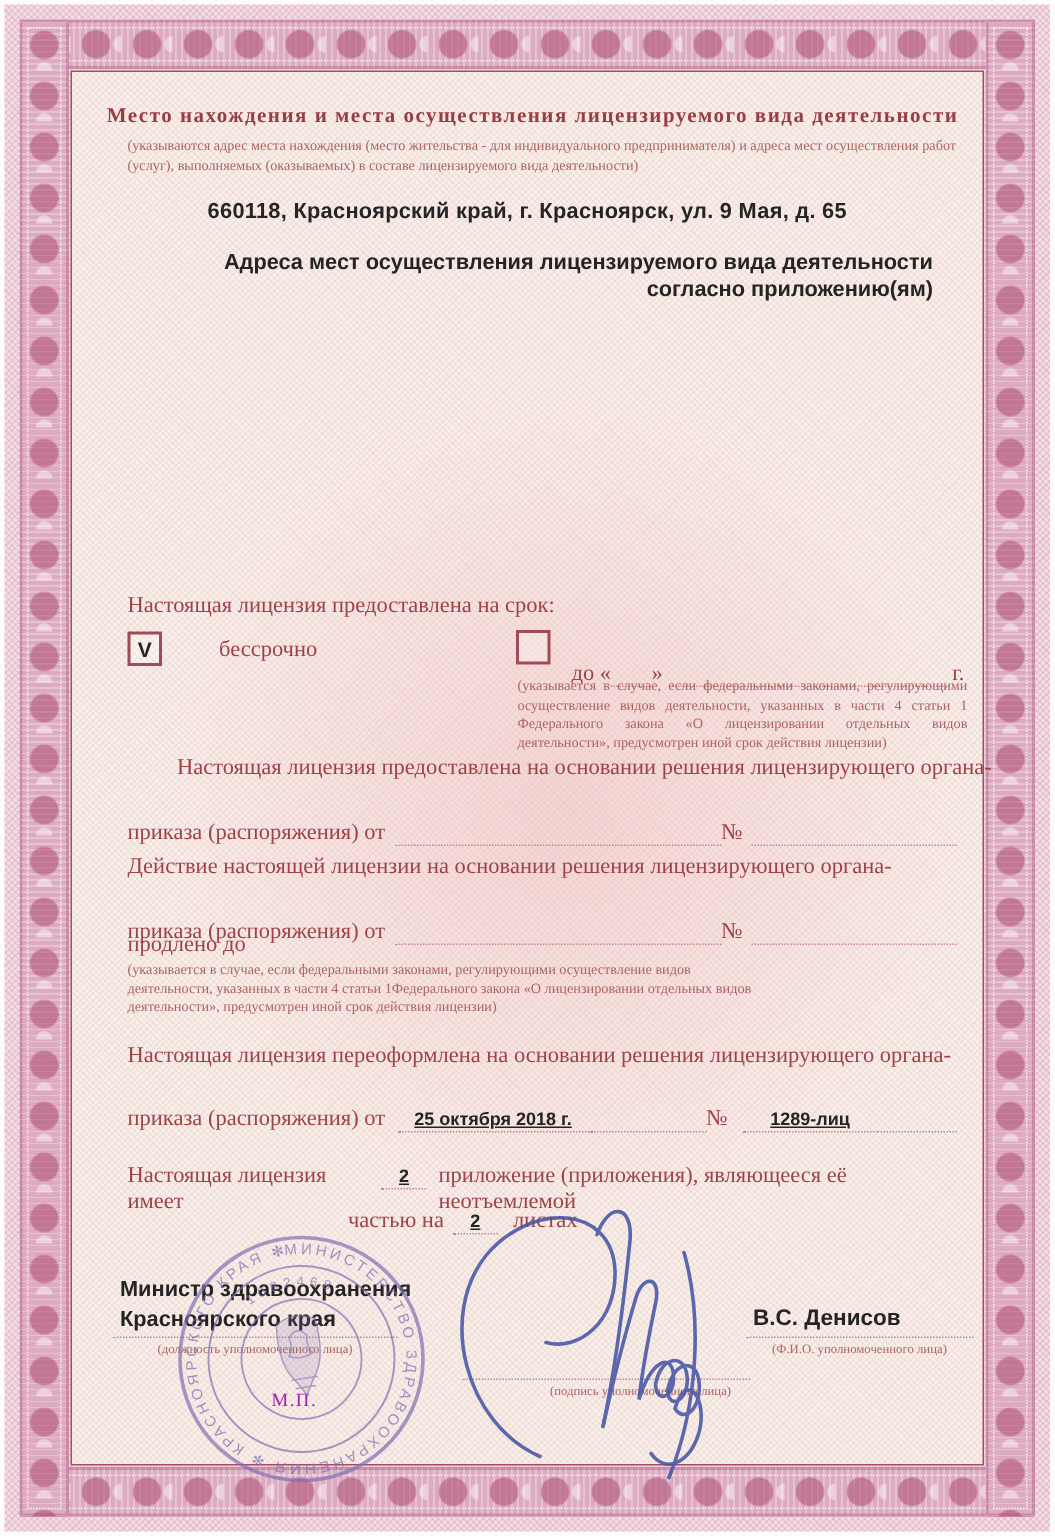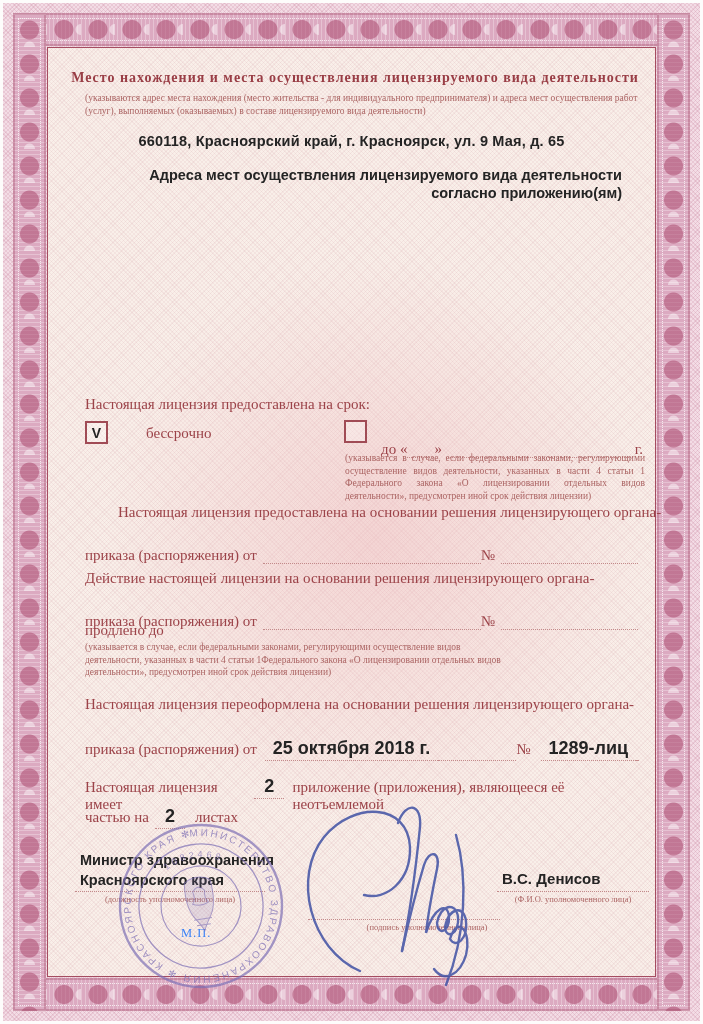--- a/index.html
+++ b/index.html
@@ -64,36 +64,36 @@
   }
   .hnote { left:85px; top:92px; width:562px; }
   .address { left:100px; width:503px; top:133px; text-align:center; font-size:14.5px; letter-spacing:.2px; }
   .addr-head { left:82px; width:540px; top:166px; text-align:right; font-size:14.5px; line-height:1.25; }
 
   .row { position:absolute; z-index:4; display:flex; align-items:baseline;margin-top:16px; }
   .dl { display:inline-block; border-bottom:1px dotted #c38a8a; align-self:stretch; }
   .entry {
     border-bottom:1px dotted #c38a8a; text-align:center;
     font-family:"Liberation Sans", sans-serif; font-weight:bold;
-    color:#242424; font-size:18px; padding:0 8px 1px 8px;
+    color:#242424; font-size:12px; padding:0 8px 1px 8px;text-decoration:underline;
   }
 
   .checkbox {
     position:absolute; width:23px; height:23px; z-index:4;
     border:2px solid #a04b55; background:rgba(255,255,255,.25);
     display:flex; align-items:center; justify-content:center;
   }
   .tick { font-family:"Liberation Sans", sans-serif; font-weight:bold; font-size:14px; color:#242424; }
 
   .caption {
     position:absolute; z-index:4; color:#ab6463; font-size:8.5px; text-align:center;
     border-top:1px dotted #c38a8a; padding-top:2px;
   }
   .sig-name { left:502px; top:870px; font-size:15px; }
-  .mp { left:181px; top:926px; color:#3b82f6; font-size:12.5px; letter-spacing:1px; z-index:4; }
+  .mp { left:181px; top:926px; color:#a21caf; font-size:12.5px; letter-spacing:1px; z-index:4; }
 
   svg { position:absolute; overflow:visible; }
   .stamp { left:112px; top:817px; z-index:6; transform:rotate(-9deg); opacity:.85; }
   .autograph { left:288px; top:793px; z-index:7; opacity:.88; }
 </style>
 </head>
 <body>
 
 <div class="page">
 
@@ -152,21 +152,21 @@
     <span>№</span>
     <span class="entry" style="margin-left:10px;min-width:90px;text-align:center;">1289-лиц</span>
     <span class="dl" style="flex:1;"></span>
   </div>
 
   <div class="row serif" style="left:85px;top:760px;width:553px;justify-content:space-between;">
     <span>Настоящая лицензия имеет</span>
     <span class="entry" style="margin-left:6px;min-width:30px;">2</span>
     <span style="margin-left:8px;">приложение (приложения), являющееся её неотъемлемой</span>
   </div>
-  <div class="row serif" style="left:85px;top:790px;width:300px;">
+  <div class="row serif" style="left:85px;top:790px;width:300px;justify-content:flex-end;">
     <span>частью на</span>
     <span class="entry" style="margin-left:6px;min-width:30px;">2</span>
     <span style="margin-left:10px;">листах</span>
   </div>
 
   <div class="abs blacksans" style="left:80px;top:851px;font-size:14.5px;line-height:1.35;">
     <div>Министр здравоохранения</div>
     <div>Красноярского края</div>
   </div>
   <div class="caption" style="left:75px;top:891px;width:190px;">(должность уполномоченного лица)</div>

